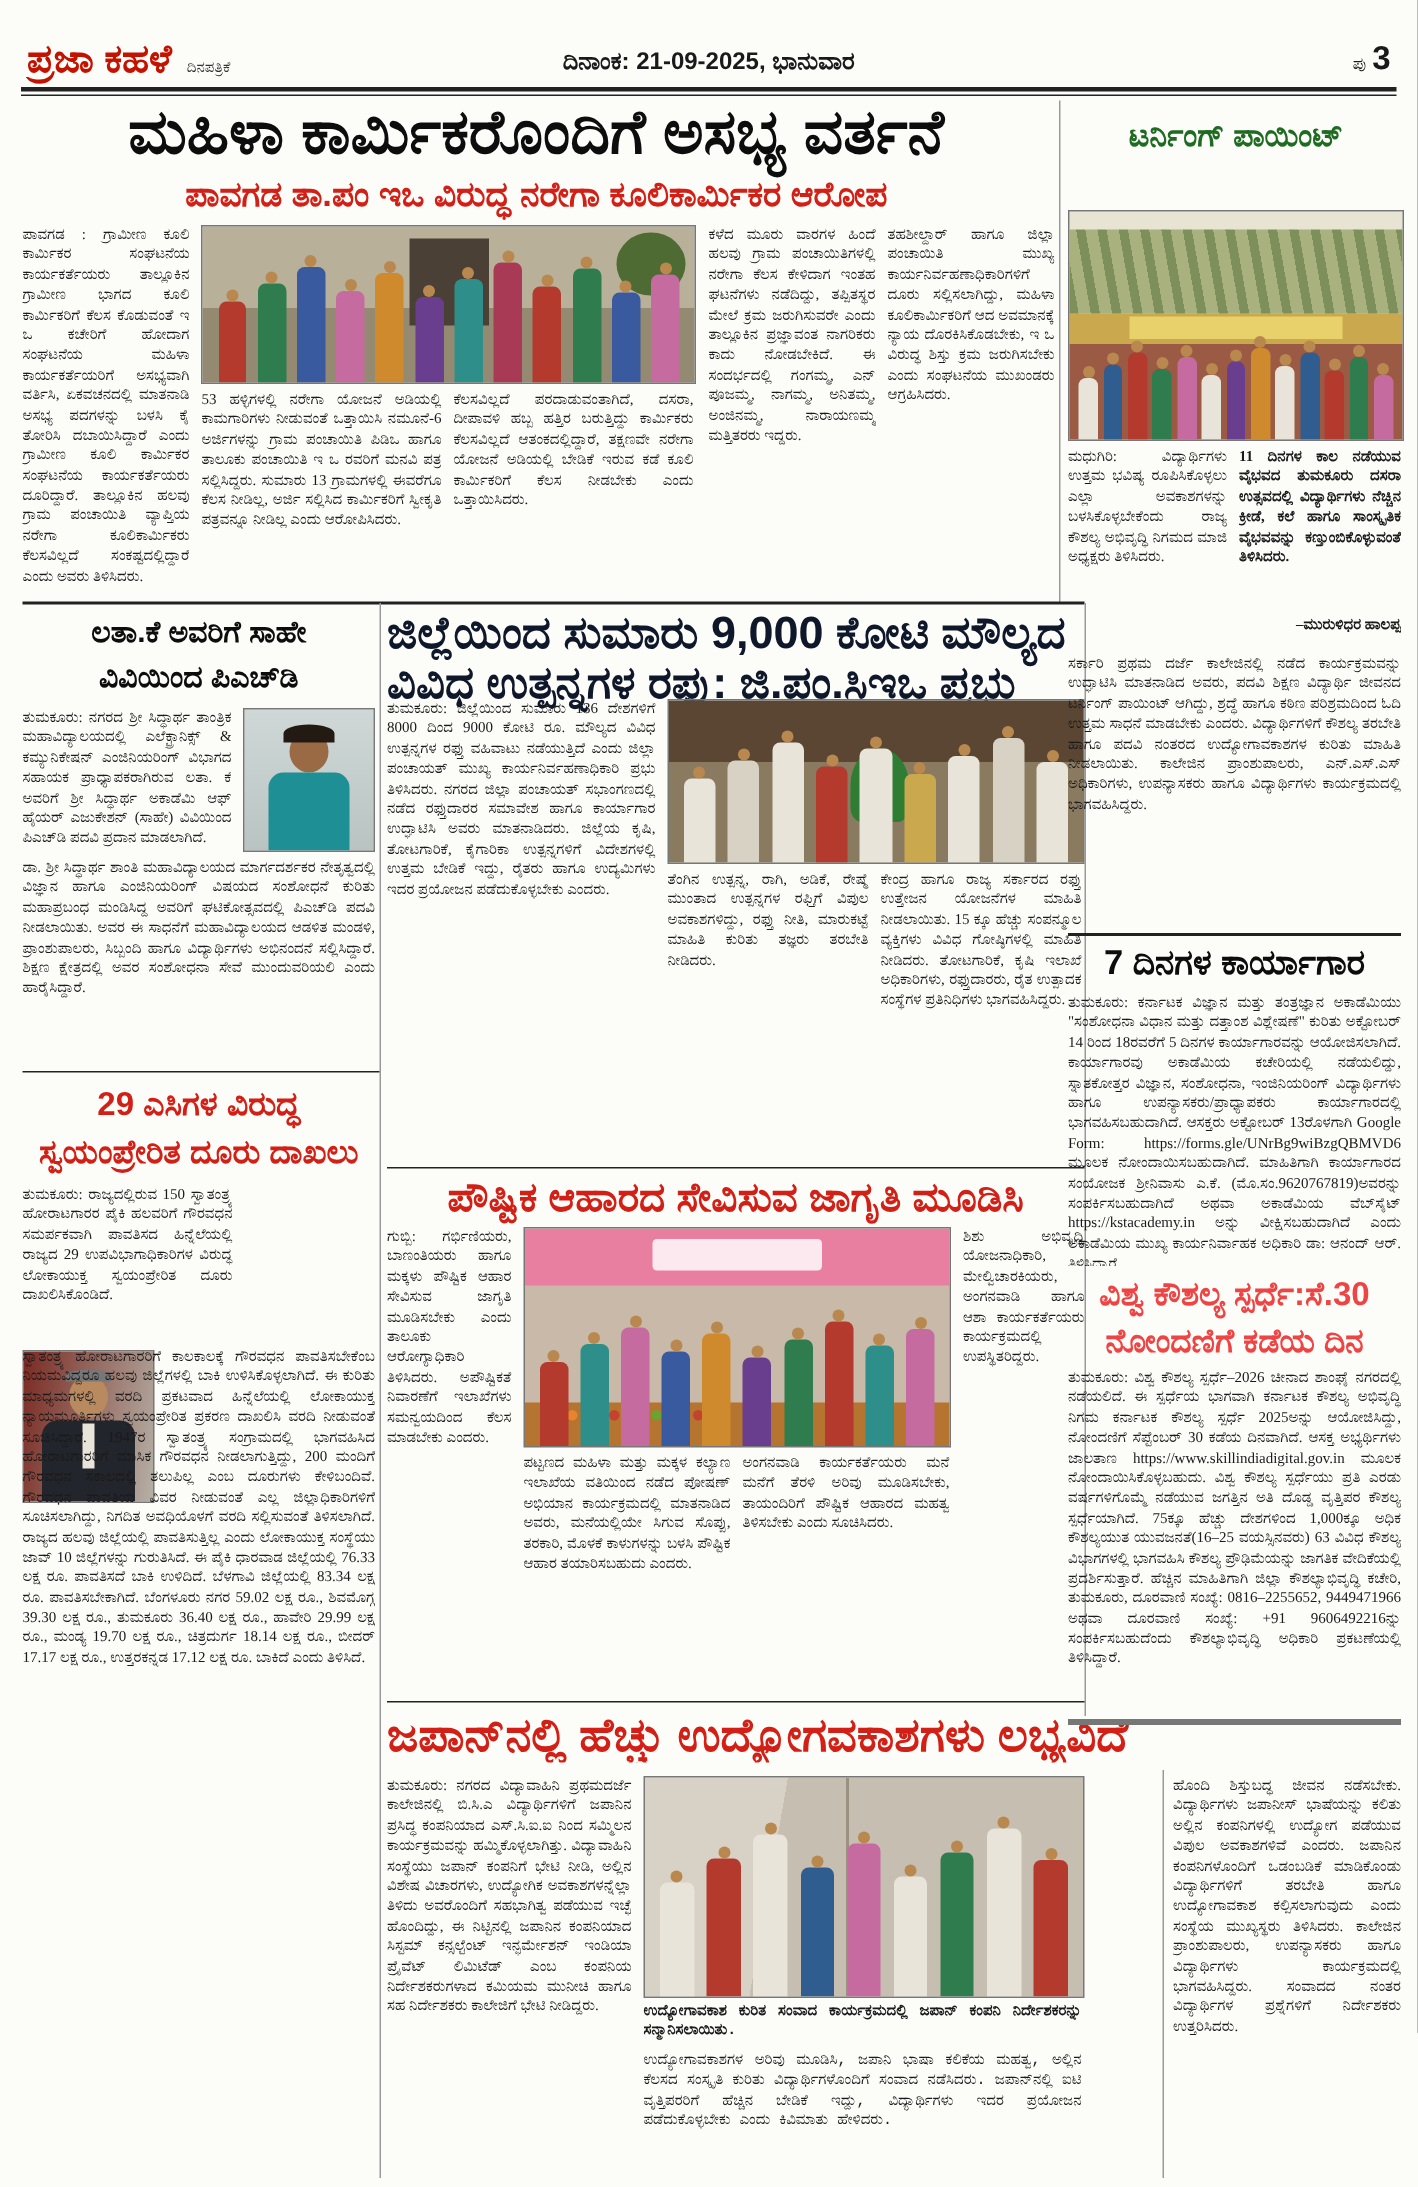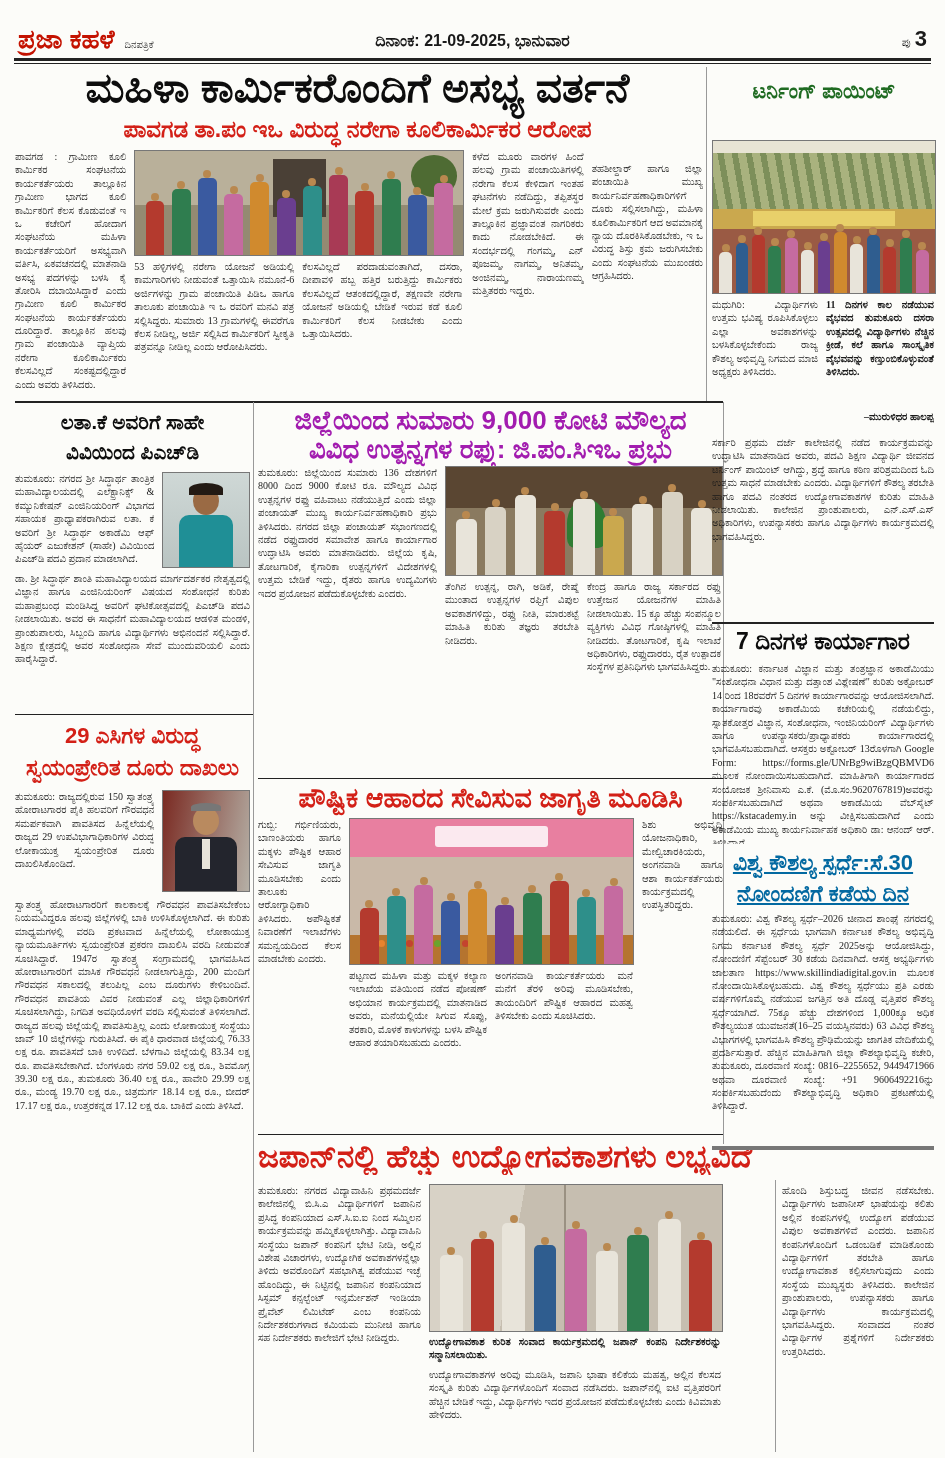--- a/index.html
+++ b/index.html
@@ -62,21 +62,21 @@
             <div class="person" style="background: rgb(58, 90, 160); height: 58%; width: 6%;"></div>
             <div class="person" style="background: rgb(197, 107, 160); height: 69%; width: 6%;"></div>
           </div>
       </div>
       <div class="cols" style="margin-top:4px;">
         <div class="col body-txt" style="width:160px;height:138px;">53 ಹಳ್ಳಿಗಳಲ್ಲಿ ನರೇಗಾ ಯೋಜನೆ ಅಡಿಯಲ್ಲಿ ಕಾಮಗಾರಿಗಳು ನೀಡುವಂತೆ ಒತ್ತಾಯಿಸಿ ನಮೂನೆ-6 ಅರ್ಜಿಗಳನ್ನು ಗ್ರಾಮ ಪಂಚಾಯಿತಿ ಪಿಡಿಒ ಹಾಗೂ ತಾಲೂಕು ಪಂಚಾಯಿತಿ ಇ ಒ ರವರಿಗೆ ಮನವಿ ಪತ್ರ ಸಲ್ಲಿಸಿದ್ದರು. ಸುಮಾರು 13 ಗ್ರಾಮಗಳಲ್ಲಿ ಈವರೆಗೂ ಕೆಲಸ ನೀಡಿಲ್ಲ, ಅರ್ಜಿ ಸಲ್ಲಿಸಿದ ಕಾರ್ಮಿಕರಿಗೆ ಸ್ವೀಕೃತಿ ಪತ್ರವನ್ನೂ ನೀಡಿಲ್ಲ ಎಂದು ಆರೋಪಿಸಿದರು.</div>
         <div class="col body-txt" style="width:160px;height:138px;">ಕೆಲಸವಿಲ್ಲದೆ ಪರದಾಡುವಂತಾಗಿದೆ, ದಸರಾ, ದೀಪಾವಳಿ ಹಬ್ಬ ಹತ್ತಿರ ಬರುತ್ತಿದ್ದು ಕಾರ್ಮಿಕರು ಕೆಲಸವಿಲ್ಲದೆ ಆತಂಕದಲ್ಲಿದ್ದಾರೆ, ತಕ್ಷಣವೇ ನರೇಗಾ ಯೋಜನೆ ಅಡಿಯಲ್ಲಿ ಬೇಡಿಕೆ ಇರುವ ಕಡೆ ಕೂಲಿ ಕಾರ್ಮಿಕರಿಗೆ ಕೆಲಸ ನೀಡಬೇಕು ಎಂದು ಒತ್ತಾಯಿಸಿದರು.</div>
       </div>
     </div>
     <div class="col body-txt" style="width:130px;height:248px;">ಕಳೆದ ಮೂರು ವಾರಗಳ ಹಿಂದೆ ಹಲವು ಗ್ರಾಮ ಪಂಚಾಯಿತಿಗಳಲ್ಲಿ ನರೇಗಾ ಕೆಲಸ ಕೇಳಿದಾಗ ಇಂತಹ ಘಟನೆಗಳು ನಡೆದಿದ್ದು, ತಪ್ಪಿತಸ್ಥರ ಮೇಲೆ ಕ್ರಮ ಜರುಗಿಸುವರೇ ಎಂದು ತಾಲ್ಲೂಕಿನ ಪ್ರಜ್ಞಾವಂತ ನಾಗರಿಕರು ಕಾದು ನೋಡಬೇಕಿದೆ. ಈ ಸಂದರ್ಭದಲ್ಲಿ ಗಂಗಮ್ಮ, ಎನ್ ಪೂಜಮ್ಮ, ನಾಗಮ್ಮ, ಅನಿತಮ್ಮ, ಅಂಜಿನಮ್ಮ, ನಾರಾಯಣಮ್ಮ ಮತ್ತಿತರರು ಇದ್ದರು.</div>
-    <div class="col body-txt" style="width:130px;height:248px;margin-top:12px;">ತಹಶೀಲ್ದಾರ್ ಹಾಗೂ ಜಿಲ್ಲಾ ಪಂಚಾಯಿತಿ ಮುಖ್ಯ ಕಾರ್ಯನಿರ್ವಹಣಾಧಿಕಾರಿಗಳಿಗೆ ದೂರು ಸಲ್ಲಿಸಲಾಗಿದ್ದು, ಮಹಿಳಾ ಕೂಲಿಕಾರ್ಮಿಕರಿಗೆ ಆದ ಅವಮಾನಕ್ಕೆ ನ್ಯಾಯ ದೊರಕಿಸಿಕೊಡಬೇಕು, ಇ ಒ ವಿರುದ್ಧ ಶಿಸ್ತು ಕ್ರಮ ಜರುಗಿಸಬೇಕು ಎಂದು ಸಂಘಟನೆಯ ಮುಖಂಡರು ಆಗ್ರಹಿಸಿದರು.</div>
+    <div class="col body-txt" style="width:130px;height:248px;">ತಹಶೀಲ್ದಾರ್ ಹಾಗೂ ಜಿಲ್ಲಾ ಪಂಚಾಯಿತಿ ಮುಖ್ಯ ಕಾರ್ಯನಿರ್ವಹಣಾಧಿಕಾರಿಗಳಿಗೆ ದೂರು ಸಲ್ಲಿಸಲಾಗಿದ್ದು, ಮಹಿಳಾ ಕೂಲಿಕಾರ್ಮಿಕರಿಗೆ ಆದ ಅವಮಾನಕ್ಕೆ ನ್ಯಾಯ ದೊರಕಿಸಿಕೊಡಬೇಕು, ಇ ಒ ವಿರುದ್ಧ ಶಿಸ್ತು ಕ್ರಮ ಜರುಗಿಸಬೇಕು ಎಂದು ಸಂಘಟನೆಯ ಮುಖಂಡರು ಆಗ್ರಹಿಸಿದರು.</div>
   </div>
 
   <div class="vr" style="left:706px;top:67px;height:335px;"></div>
   <div class="hr" style="left:15px;top:401px;width:708px;height:2px;"></div>
 
   <div class="vr" style="left:253px;top:402px;height:1050px;"></div>
 
   <div class="abs headline center" style="left:15px;top:407px;width:235px;font-size:20px;line-height:1.5;color:#0d0d0d;">
     <div>ಲತಾ.ಕೆ ಅವರಿಗೆ ಸಾಹೇ</div>
     <div>ವಿವಿಯಿಂದ ಪಿಎಚ್‌ಡಿ</div>
@@ -89,34 +89,34 @@
       <div class="portrait-torso" style="left:16px;top:42px;width:54px;height:52px;background:#1f8f96;"></div>
     </div>
   </div>
   <div class="abs body-txt" style="left:15px;top:572px;width:235px;height:138px;">ಡಾ. ಶ್ರೀ ಸಿದ್ಧಾರ್ಥ ಶಾಂತಿ ಮಹಾವಿದ್ಯಾಲಯದ ಮಾರ್ಗದರ್ಶಕರ ನೇತೃತ್ವದಲ್ಲಿ ವಿಜ್ಞಾನ ಹಾಗೂ ಎಂಜಿನಿಯರಿಂಗ್ ವಿಷಯದ ಸಂಶೋಧನೆ ಕುರಿತು ಮಹಾಪ್ರಬಂಧ ಮಂಡಿಸಿದ್ದ ಅವರಿಗೆ ಘಟಿಕೋತ್ಸವದಲ್ಲಿ ಪಿಎಚ್‌ಡಿ ಪದವಿ ನೀಡಲಾಯಿತು. ಅವರ ಈ ಸಾಧನೆಗೆ ಮಹಾವಿದ್ಯಾಲಯದ ಆಡಳಿತ ಮಂಡಳಿ, ಪ್ರಾಂಶುಪಾಲರು, ಸಿಬ್ಬಂದಿ ಹಾಗೂ ವಿದ್ಯಾರ್ಥಿಗಳು ಅಭಿನಂದನೆ ಸಲ್ಲಿಸಿದ್ದಾರೆ. ಶಿಕ್ಷಣ ಕ್ಷೇತ್ರದಲ್ಲಿ ಅವರ ಸಂಶೋಧನಾ ಸೇವೆ ಮುಂದುವರಿಯಲಿ ಎಂದು ಹಾರೈಸಿದ್ದಾರೆ.</div>
   <div class="hr" style="left:15px;top:714px;width:238px;"></div>
 
   <div class="abs headline center" style="left:15px;top:720px;width:235px;font-size:22px;line-height:1.45;color:#d32017;">
     <div>29 ಎಸಿಗಳ ವಿರುದ್ಧ</div>
     <div>ಸ್ವಯಂಪ್ರೇರಿತ ದೂರು ದಾಖಲು</div>
   </div>
-  <div class="abs cols" style="left:15px;top:790px;width:235px;">
+  <div class="abs cols" style="left:15px;top:790px;width:235px;flex-direction:column;">
     <div class="col body-txt" style="width:140px;height:102px;">ತುಮಕೂರು: ರಾಜ್ಯದಲ್ಲಿರುವ 150 ಸ್ವಾತಂತ್ರ್ಯ ಹೋರಾಟಗಾರರ ಪೈಕಿ ಹಲವರಿಗೆ ಗೌರವಧನ ಸಮರ್ಪಕವಾಗಿ ಪಾವತಿಸದ ಹಿನ್ನೆಲೆಯಲ್ಲಿ ರಾಜ್ಯದ 29 ಉಪವಿಭಾಗಾಧಿಕಾರಿಗಳ ವಿರುದ್ಧ ಲೋಕಾಯುಕ್ತ ಸ್ವಯಂಪ್ರೇರಿತ ದೂರು ದಾಖಲಿಸಿಕೊಂಡಿದೆ.</div>
     <div class="ph" style="width:86px;height:100px;background:linear-gradient(100deg,#7a2a22,#b5b0a6);">
       <div class="portrait-head" style="left:30px;top:16px;width:26px;height:28px;background:#b98a5f;"></div>
       <div class="abs" style="left:28px;top:12px;width:30px;height:8px;background:#777;border-radius:50% 50% 0 0;"></div>
       <div class="portrait-torso" style="left:12px;top:46px;width:62px;height:54px;background:#23252d;"></div>
       <div class="abs" style="left:39px;top:48px;width:8px;height:30px;background:#e8e4da;"></div>
     </div>
   </div>
   <div class="abs body-txt" style="left:15px;top:898px;width:235px;height:556px;">ಸ್ವಾತಂತ್ರ್ಯ ಹೋರಾಟಗಾರರಿಗೆ ಕಾಲಕಾಲಕ್ಕೆ ಗೌರವಧನ ಪಾವತಿಸಬೇಕೆಂಬ ನಿಯಮವಿದ್ದರೂ ಹಲವು ಜಿಲ್ಲೆಗಳಲ್ಲಿ ಬಾಕಿ ಉಳಿಸಿಕೊಳ್ಳಲಾಗಿದೆ. ಈ ಕುರಿತು ಮಾಧ್ಯಮಗಳಲ್ಲಿ ವರದಿ ಪ್ರಕಟವಾದ ಹಿನ್ನೆಲೆಯಲ್ಲಿ ಲೋಕಾಯುಕ್ತ ನ್ಯಾಯಮೂರ್ತಿಗಳು ಸ್ವಯಂಪ್ರೇರಿತ ಪ್ರಕರಣ ದಾಖಲಿಸಿ ವರದಿ ನೀಡುವಂತೆ ಸೂಚಿಸಿದ್ದಾರೆ. 1947ರ ಸ್ವಾತಂತ್ರ್ಯ ಸಂಗ್ರಾಮದಲ್ಲಿ ಭಾಗವಹಿಸಿದ ಹೋರಾಟಗಾರರಿಗೆ ಮಾಸಿಕ ಗೌರವಧನ ನೀಡಲಾಗುತ್ತಿದ್ದು, 200 ಮಂದಿಗೆ ಗೌರವಧನ ಸಕಾಲದಲ್ಲಿ ತಲುಪಿಲ್ಲ ಎಂಬ ದೂರುಗಳು ಕೇಳಿಬಂದಿವೆ. ಗೌರವಧನ ಪಾವತಿಯ ವಿವರ ನೀಡುವಂತೆ ಎಲ್ಲ ಜಿಲ್ಲಾಧಿಕಾರಿಗಳಿಗೆ ಸೂಚಿಸಲಾಗಿದ್ದು, ನಿಗದಿತ ಅವಧಿಯೊಳಗೆ ವರದಿ ಸಲ್ಲಿಸುವಂತೆ ತಿಳಿಸಲಾಗಿದೆ. ರಾಜ್ಯದ ಹಲವು ಜಿಲ್ಲೆಯಲ್ಲಿ ಪಾವತಿಸುತ್ತಿಲ್ಲ ಎಂದು ಲೋಕಾಯುಕ್ತ ಸಂಸ್ಥೆಯು ಜಾವ್ 10 ಜಿಲ್ಲೆಗಳನ್ನು ಗುರುತಿಸಿದೆ. ಈ ಪೈಕಿ ಧಾರವಾಡ ಜಿಲ್ಲೆಯಲ್ಲಿ 76.33 ಲಕ್ಷ ರೂ. ಪಾವತಿಸದೆ ಬಾಕಿ ಉಳಿದಿದೆ. ಬೆಳಗಾವಿ ಜಿಲ್ಲೆಯಲ್ಲಿ 83.34 ಲಕ್ಷ ರೂ. ಪಾವತಿಸಬೇಕಾಗಿದೆ. ಬೆಂಗಳೂರು ನಗರ 59.02 ಲಕ್ಷ ರೂ., ಶಿವಮೊಗ್ಗ 39.30 ಲಕ್ಷ ರೂ., ತುಮಕೂರು 36.40 ಲಕ್ಷ ರೂ., ಹಾವೇರಿ 29.99 ಲಕ್ಷ ರೂ., ಮಂಡ್ಯ 19.70 ಲಕ್ಷ ರೂ., ಚಿತ್ರದುರ್ಗ 18.14 ಲಕ್ಷ ರೂ., ಬೀದರ್ 17.17 ಲಕ್ಷ ರೂ., ಉತ್ತರಕನ್ನಡ 17.12 ಲಕ್ಷ ರೂ. ಬಾಕಿದೆ ಎಂದು ತಿಳಿಸಿದೆ.</div>
 
   <div class="vr" style="left:723px;top:402px;height:742px;"></div>
 
-  <div class="abs headline" style="left:258px;top:406px;width:465px;font-size:26px;line-height:1.1;color:#a21caf;text-align:center;">
+  <div class="abs headline" style="left:258px;top:406px;width:465px;font-size:30px;line-height:1.1;color:#0f172a;">
     <div>ಜಿಲ್ಲೆಯಿಂದ ಸುಮಾರು 9,000 ಕೋಟಿ ಮೌಲ್ಯದ</div>
     <div>ವಿವಿಧ ಉತ್ಪನ್ನಗಳ ರಫ್ತು: ಜಿ.ಪಂ.ಸಿಇಒ ಪ್ರಭು</div>
   </div>
   <div class="abs cols" style="left:258px;top:466px;width:465px;height:308px;">
     <div class="col body-txt" style="width:180px;height:308px;">ತುಮಕೂರು: ಜಿಲ್ಲೆಯಿಂದ ಸುಮಾರು 136 ದೇಶಗಳಿಗೆ 8000 ದಿಂದ 9000 ಕೋಟಿ ರೂ. ಮೌಲ್ಯದ ವಿವಿಧ ಉತ್ಪನ್ನಗಳ ರಫ್ತು ವಹಿವಾಟು ನಡೆಯುತ್ತಿದೆ ಎಂದು ಜಿಲ್ಲಾ ಪಂಚಾಯತ್ ಮುಖ್ಯ ಕಾರ್ಯನಿರ್ವಹಣಾಧಿಕಾರಿ ಪ್ರಭು ತಿಳಿಸಿದರು. ನಗರದ ಜಿಲ್ಲಾ ಪಂಚಾಯತ್ ಸಭಾಂಗಣದಲ್ಲಿ ನಡೆದ ರಫ್ತುದಾರರ ಸಮಾವೇಶ ಹಾಗೂ ಕಾರ್ಯಾಗಾರ ಉದ್ಘಾಟಿಸಿ ಅವರು ಮಾತನಾಡಿದರು. ಜಿಲ್ಲೆಯ ಕೃಷಿ, ತೋಟಗಾರಿಕೆ, ಕೈಗಾರಿಕಾ ಉತ್ಪನ್ನಗಳಿಗೆ ವಿದೇಶಗಳಲ್ಲಿ ಉತ್ತಮ ಬೇಡಿಕೆ ಇದ್ದು, ರೈತರು ಹಾಗೂ ಉದ್ಯಮಿಗಳು ಇದರ ಪ್ರಯೋಜನ ಪಡೆದುಕೊಳ್ಳಬೇಕು ಎಂದರು.</div>
     <div style="width:278px;">
       <div class="ph" style="width:276px;height:108px;background:linear-gradient(#5a4632 0 38%,#8a7a60 38% 100%);">
         <div class="abs" style="left:44%;top:30%;width:14%;height:45%;background:#2f7d33;border-radius:50% 50% 20% 20%;"></div>
         <div class="people">
             <div class="person" style="background: rgb(232, 228, 218); height: 52%; width: 8%;"></div>
@@ -165,21 +165,21 @@
         <div class="col body-txt" style="width:138px;height:158px;">ಅಂಗನವಾಡಿ ಕಾರ್ಯಕರ್ತೆಯರು ಮನೆ ಮನೆಗೆ ತೆರಳಿ ಅರಿವು ಮೂಡಿಸಬೇಕು, ತಾಯಂದಿರಿಗೆ ಪೌಷ್ಟಿಕ ಆಹಾರದ ಮಹತ್ವ ತಿಳಿಸಬೇಕು ಎಂದು ಸೂಚಿಸಿದರು.</div>
       </div>
     </div>
     <div class="col body-txt" style="width:84px;height:312px;">ಶಿಶು ಅಭಿವೃದ್ಧಿ ಯೋಜನಾಧಿಕಾರಿ, ಮೇಲ್ವಿಚಾರಕಿಯರು, ಅಂಗನವಾಡಿ ಹಾಗೂ ಆಶಾ ಕಾರ್ಯಕರ್ತೆಯರು ಕಾರ್ಯಕ್ರಮದಲ್ಲಿ ಉಪಸ್ಥಿತರಿದ್ದರು.</div>
   </div>
   <div class="hr" style="left:258px;top:1134px;width:465px;"></div>
 
   <div class="abs headline" style="left:258px;top:1139px;width:640px;font-size:31px;color:#d32017;white-space:nowrap;overflow:hidden;">ಜಪಾನ್‌ನಲ್ಲಿ ಹೆಚ್ಚು ಉದ್ಯೋಗವಕಾಶಗಳು ಲಭ್ಯವಿದೆ</div>
   <div class="abs cols" style="left:258px;top:1184px;width:465px;height:270px;">
     <div class="col body-txt" style="width:163px;height:270px;">ತುಮಕೂರು: ನಗರದ ವಿದ್ಯಾವಾಹಿನಿ ಪ್ರಥಮದರ್ಜೆ ಕಾಲೇಜಿನಲ್ಲಿ ಬಿ.ಸಿ.ಎ ವಿದ್ಯಾರ್ಥಿಗಳಿಗೆ ಜಪಾನಿನ ಪ್ರಸಿದ್ಧ ಕಂಪನಿಯಾದ ಎಸ್.ಸಿ.ಐ.ಐ ನಿಂದ ಸಮ್ಮಿಲನ ಕಾರ್ಯಕ್ರಮವನ್ನು ಹಮ್ಮಿಕೊಳ್ಳಲಾಗಿತ್ತು. ವಿದ್ಯಾವಾಹಿನಿ ಸಂಸ್ಥೆಯು ಜಪಾನ್ ಕಂಪನಿಗೆ ಭೇಟಿ ನೀಡಿ, ಅಲ್ಲಿನ ವಿಶೇಷ ವಿಚಾರಗಳು, ಉದ್ಯೋಗಿಕ ಅವಕಾಶಗಳನ್ನೆಲ್ಲಾ ತಿಳಿದು ಅವರೊಂದಿಗೆ ಸಹಭಾಗಿತ್ವ ಪಡೆಯುವ ಇಚ್ಛೆ ಹೊಂದಿದ್ದು, ಈ ನಿಟ್ಟಿನಲ್ಲಿ ಜಪಾನಿನ ಕಂಪನಿಯಾದ ಸಿಸ್ಟಮ್ ಕನ್ಸಲ್ಟೆಂಟ್ ಇನ್ಫರ್ಮೇಶನ್ ಇಂಡಿಯಾ ಪ್ರೈವೆಟ್ ಲಿಮಿಟೆಡ್ ಎಂಬ ಕಂಪನಿಯ ನಿರ್ದೇಶಕರುಗಳಾದ ಕಮಿಯಮ ಮುನೀಚಿ ಹಾಗೂ ಸಹ ನಿರ್ದೇಶಕರು ಕಾಲೇಜಿಗೆ ಭೇಟಿ ನೀಡಿದ್ದರು.</div>
-    <div style="width:294px;">
+    <div style="width:294px;font-family:Liberation Mono, monospace;">
       <div class="ph" style="width:292px;height:146px;background:linear-gradient(100deg,#d8d2c6 0 30%,#c6beb0 30% 100%);">
         <div class="abs" style="left:46%;top:0;width:2px;height:100%;background:#9a9182;"></div>
         <div class="people">
             <div class="person" style="background: rgb(232, 228, 218); height: 52%; width: 8%;"></div>
             <div class="person" style="background: rgb(180, 58, 46); height: 63%; width: 8%;"></div>
             <div class="person" style="background: rgb(232, 228, 218); height: 74%; width: 8%;"></div>
             <div class="person" style="background: rgb(47, 93, 143); height: 59%; width: 8%;"></div>
             <div class="person" style="background: rgb(197, 107, 160); height: 70%; width: 8%;"></div>
             <div class="person" style="background: rgb(232, 228, 218); height: 55%; width: 8%;"></div>
             <div class="person" style="background: rgb(47, 125, 79); height: 66%; width: 8%;"></div>
@@ -220,21 +220,21 @@
       <div class="col body-txt" style="width:108px;height:112px;font-weight:bold;">11 ದಿನಗಳ ಕಾಲ ನಡೆಯುವ ವೈಭವದ ತುಮಕೂರು ದಸರಾ ಉತ್ಸವದಲ್ಲಿ ವಿದ್ಯಾರ್ಥಿಗಳು ನೆಚ್ಚಿನ ಕ್ರೀಡೆ, ಕಲೆ ಹಾಗೂ ಸಾಂಸ್ಕೃತಿಕ ವೈಭವವನ್ನು ಕಣ್ತುಂಬಿಕೊಳ್ಳುವಂತೆ ತಿಳಿಸಿದರು.</div>
       <div class="body-txt" style="width:108px;font-weight:bold;text-align:right;">–ಮುರುಳಿಧರ ಹಾಲಪ್ಪ</div>
     </div>
   </div>
   <div class="abs body-txt" style="left:712px;top:436px;width:222px;height:182px;">ಸರ್ಕಾರಿ ಪ್ರಥಮ ದರ್ಜೆ ಕಾಲೇಜಿನಲ್ಲಿ ನಡೆದ ಕಾರ್ಯಕ್ರಮವನ್ನು ಉದ್ಘಾಟಿಸಿ ಮಾತನಾಡಿದ ಅವರು, ಪದವಿ ಶಿಕ್ಷಣ ವಿದ್ಯಾರ್ಥಿ ಜೀವನದ ಟರ್ನಿಂಗ್ ಪಾಯಿಂಟ್ ಆಗಿದ್ದು, ಶ್ರದ್ಧೆ ಹಾಗೂ ಕಠಿಣ ಪರಿಶ್ರಮದಿಂದ ಓದಿ ಉತ್ತಮ ಸಾಧನೆ ಮಾಡಬೇಕು ಎಂದರು. ವಿದ್ಯಾರ್ಥಿಗಳಿಗೆ ಕೌಶಲ್ಯ ತರಬೇತಿ ಹಾಗೂ ಪದವಿ ನಂತರದ ಉದ್ಯೋಗಾವಕಾಶಗಳ ಕುರಿತು ಮಾಹಿತಿ ನೀಡಲಾಯಿತು. ಕಾಲೇಜಿನ ಪ್ರಾಂಶುಪಾಲರು, ಎನ್.ಎಸ್.ಎಸ್ ಅಧಿಕಾರಿಗಳು, ಉಪನ್ಯಾಸಕರು ಹಾಗೂ ವಿದ್ಯಾರ್ಥಿಗಳು ಕಾರ್ಯಕ್ರಮದಲ್ಲಿ ಭಾಗವಹಿಸಿದ್ದರು.</div>
   <div class="hr" style="left:712px;top:622px;width:222px;height:2px;"></div>
 
   <div class="abs headline center" style="left:712px;top:628px;width:222px;font-size:23px;color:#0d0d0d;">7 ದಿನಗಳ ಕಾರ್ಯಾಗಾರ</div>
   <div class="abs body-txt" style="left:712px;top:662px;width:222px;height:182px;">ತುಮಕೂರು: ಕರ್ನಾಟಕ ವಿಜ್ಞಾನ ಮತ್ತು ತಂತ್ರಜ್ಞಾನ ಅಕಾಡೆಮಿಯು "ಸಂಶೋಧನಾ ವಿಧಾನ ಮತ್ತು ದತ್ತಾಂಶ ವಿಶ್ಲೇಷಣೆ" ಕುರಿತು ಅಕ್ಟೋಬರ್ 14 ರಿಂದ 18ರವರೆಗೆ 5 ದಿನಗಳ ಕಾರ್ಯಾಗಾರವನ್ನು ಆಯೋಜಿಸಲಾಗಿದೆ. ಕಾರ್ಯಾಗಾರವು ಅಕಾಡೆಮಿಯ ಕಚೇರಿಯಲ್ಲಿ ನಡೆಯಲಿದ್ದು, ಸ್ನಾತಕೋತ್ತರ ವಿಜ್ಞಾನ, ಸಂಶೋಧನಾ, ಇಂಜಿನಿಯರಿಂಗ್ ವಿದ್ಯಾರ್ಥಿಗಳು ಹಾಗೂ ಉಪನ್ಯಾಸಕರು/ಪ್ರಾಧ್ಯಾಪಕರು ಕಾರ್ಯಾಗಾರದಲ್ಲಿ ಭಾಗವಹಿಸಬಹುದಾಗಿದೆ. ಆಸಕ್ತರು ಅಕ್ಟೋಬರ್ 13ರೊಳಗಾಗಿ Google Form: https://forms.gle/UNrBg9wiBzgQBMVD6 ಮೂಲಕ ನೋಂದಾಯಿಸಬಹುದಾಗಿದೆ. ಮಾಹಿತಿಗಾಗಿ ಕಾರ್ಯಾಗಾರದ ಸಂಯೋಜಕ ಶ್ರೀನಿವಾಸು ಎ.ಕೆ. (ಮೊ.ಸಂ.9620767819)ಅವರನ್ನು ಸಂಪರ್ಕಿಸಬಹುದಾಗಿದೆ ಅಥವಾ ಅಕಾಡೆಮಿಯ ವೆಬ್‌ಸೈಟ್ https://kstacademy.in ಅನ್ನು ವೀಕ್ಷಿಸಬಹುದಾಗಿದೆ ಎಂದು ಅಕಾಡೆಮಿಯ ಮುಖ್ಯ ಕಾರ್ಯನಿರ್ವಾಹಕ ಅಧಿಕಾರಿ ಡಾ: ಆನಂದ್ ಆರ್. ತಿಳಿಸಿದ್ದಾರೆ.</div>
 
-  <div class="abs headline center" style="left:712px;top:848px;width:222px;font-size:22px;line-height:1.4;color:#0369a1;text-decoration:underline;">
+  <div class="abs headline center" style="left:712px;top:848px;width:222px;font-size:22px;line-height:1.4;color:#ef4444;">
     <div>ವಿಶ್ವ ಕೌಶಲ್ಯ ಸ್ಪರ್ಧೆ:ಸೆ.30</div>
     <div>ನೋಂದಣಿಗೆ ಕಡೆಯ ದಿನ</div>
   </div>
   <div class="abs body-txt" style="left:712px;top:912px;width:222px;height:228px;">ತುಮಕೂರು: ವಿಶ್ವ ಕೌಶಲ್ಯ ಸ್ಪರ್ಧೆ–2026 ಚೀನಾದ ಶಾಂಘೈ ನಗರದಲ್ಲಿ ನಡೆಯಲಿದೆ. ಈ ಸ್ಪರ್ಧೆಯ ಭಾಗವಾಗಿ ಕರ್ನಾಟಕ ಕೌಶಲ್ಯ ಅಭಿವೃದ್ಧಿ ನಿಗಮ ಕರ್ನಾಟಕ ಕೌಶಲ್ಯ ಸ್ಪರ್ಧೆ 2025ಅನ್ನು ಆಯೋಜಿಸಿದ್ದು, ನೋಂದಣಿಗೆ ಸೆಪ್ಟೆಂಬರ್ 30 ಕಡೆಯ ದಿನವಾಗಿದೆ. ಆಸಕ್ತ ಅಭ್ಯರ್ಥಿಗಳು ಜಾಲತಾಣ https://www.skillindiadigital.gov.in ಮೂಲಕ ನೋಂದಾಯಿಸಿಕೊಳ್ಳಬಹುದು. ವಿಶ್ವ ಕೌಶಲ್ಯ ಸ್ಪರ್ಧೆಯು ಪ್ರತಿ ಎರಡು ವರ್ಷಗಳಿಗೊಮ್ಮೆ ನಡೆಯುವ ಜಗತ್ತಿನ ಅತಿ ದೊಡ್ಡ ವೃತ್ತಿಪರ ಕೌಶಲ್ಯ ಸ್ಪರ್ಧೆಯಾಗಿದೆ. 75ಕ್ಕೂ ಹೆಚ್ಚು ದೇಶಗಳಿಂದ 1,000ಕ್ಕೂ ಅಧಿಕ ಕೌಶಲ್ಯಯುತ ಯುವಜನತೆ(16–25 ವಯಸ್ಸಿನವರು) 63 ವಿವಿಧ ಕೌಶಲ್ಯ ವಿಭಾಗಗಳಲ್ಲಿ ಭಾಗವಹಿಸಿ ಕೌಶಲ್ಯ ಪ್ರೌಢಿಮೆಯನ್ನು ಜಾಗತಿಕ ವೇದಿಕೆಯಲ್ಲಿ ಪ್ರದರ್ಶಿಸುತ್ತಾರೆ. ಹೆಚ್ಚಿನ ಮಾಹಿತಿಗಾಗಿ ಜಿಲ್ಲಾ ಕೌಶಲ್ಯಾಭಿವೃದ್ಧಿ ಕಚೇರಿ, ತುಮಕೂರು, ದೂರವಾಣಿ ಸಂಖ್ಯೆ: 0816–2255652, 9449471966 ಅಥವಾ ದೂರವಾಣಿ ಸಂಖ್ಯೆ: +91 9606492216ನ್ನು ಸಂಪರ್ಕಿಸಬಹುದೆಂದು ಕೌಶಲ್ಯಾಭಿವೃದ್ಧಿ ಅಧಿಕಾರಿ ಪ್ರಕಟಣೆಯಲ್ಲಿ ತಿಳಿಸಿದ್ದಾರೆ.</div>
   <div class="hr" style="left:712px;top:1146px;width:222px;height:4px;background:#777;"></div>
 
   <div class="vr" style="left:775px;top:1180px;height:272px;"></div>
   <div class="abs body-txt" style="left:782px;top:1184px;width:152px;height:268px;">ಹೊಂದಿ ಶಿಸ್ತುಬದ್ಧ ಜೀವನ ನಡೆಸಬೇಕು. ವಿದ್ಯಾರ್ಥಿಗಳು ಜಪಾನೀಸ್ ಭಾಷೆಯನ್ನು ಕಲಿತು ಅಲ್ಲಿನ ಕಂಪನಿಗಳಲ್ಲಿ ಉದ್ಯೋಗ ಪಡೆಯುವ ವಿಪುಲ ಅವಕಾಶಗಳಿವೆ ಎಂದರು. ಜಪಾನಿನ ಕಂಪನಿಗಳೊಂದಿಗೆ ಒಡಂಬಡಿಕೆ ಮಾಡಿಕೊಂಡು ವಿದ್ಯಾರ್ಥಿಗಳಿಗೆ ತರಬೇತಿ ಹಾಗೂ ಉದ್ಯೋಗಾವಕಾಶ ಕಲ್ಪಿಸಲಾಗುವುದು ಎಂದು ಸಂಸ್ಥೆಯ ಮುಖ್ಯಸ್ಥರು ತಿಳಿಸಿದರು. ಕಾಲೇಜಿನ ಪ್ರಾಂಶುಪಾಲರು, ಉಪನ್ಯಾಸಕರು ಹಾಗೂ ವಿದ್ಯಾರ್ಥಿಗಳು ಕಾರ್ಯಕ್ರಮದಲ್ಲಿ ಭಾಗವಹಿಸಿದ್ದರು. ಸಂವಾದದ ನಂತರ ವಿದ್ಯಾರ್ಥಿಗಳ ಪ್ರಶ್ನೆಗಳಿಗೆ ನಿರ್ದೇಶಕರು ಉತ್ತರಿಸಿದರು.</div>
 
 </div>

